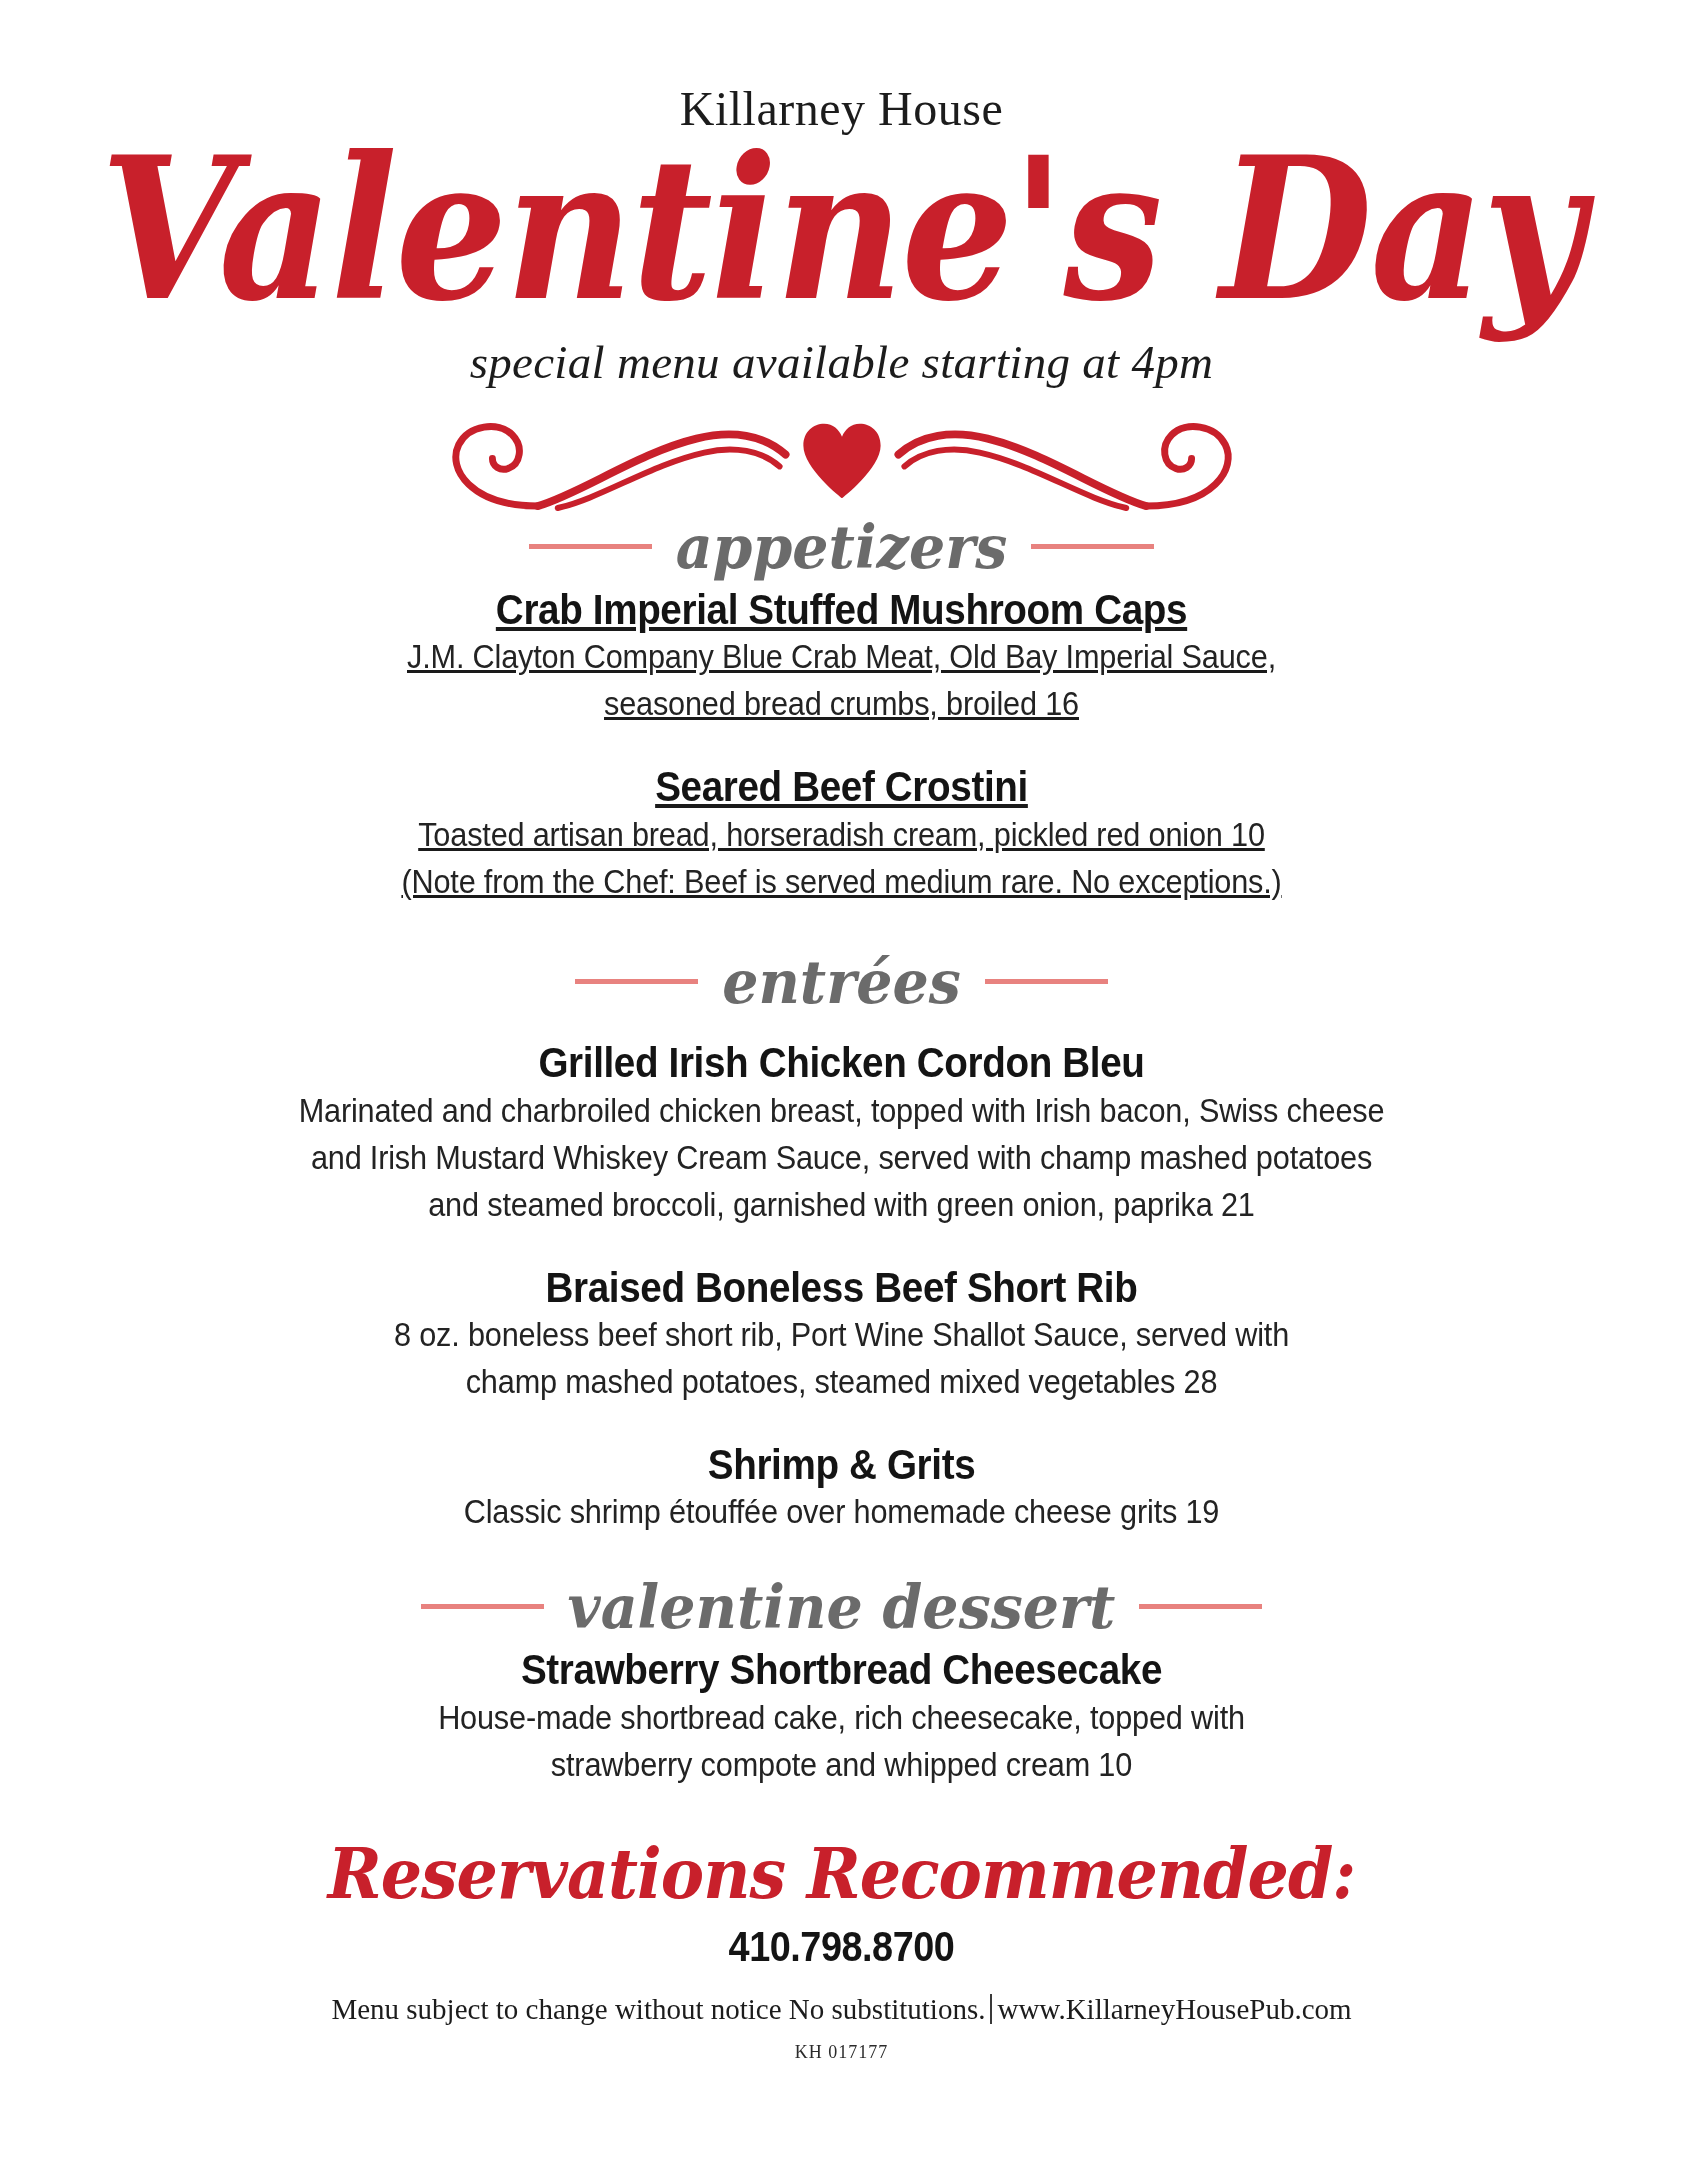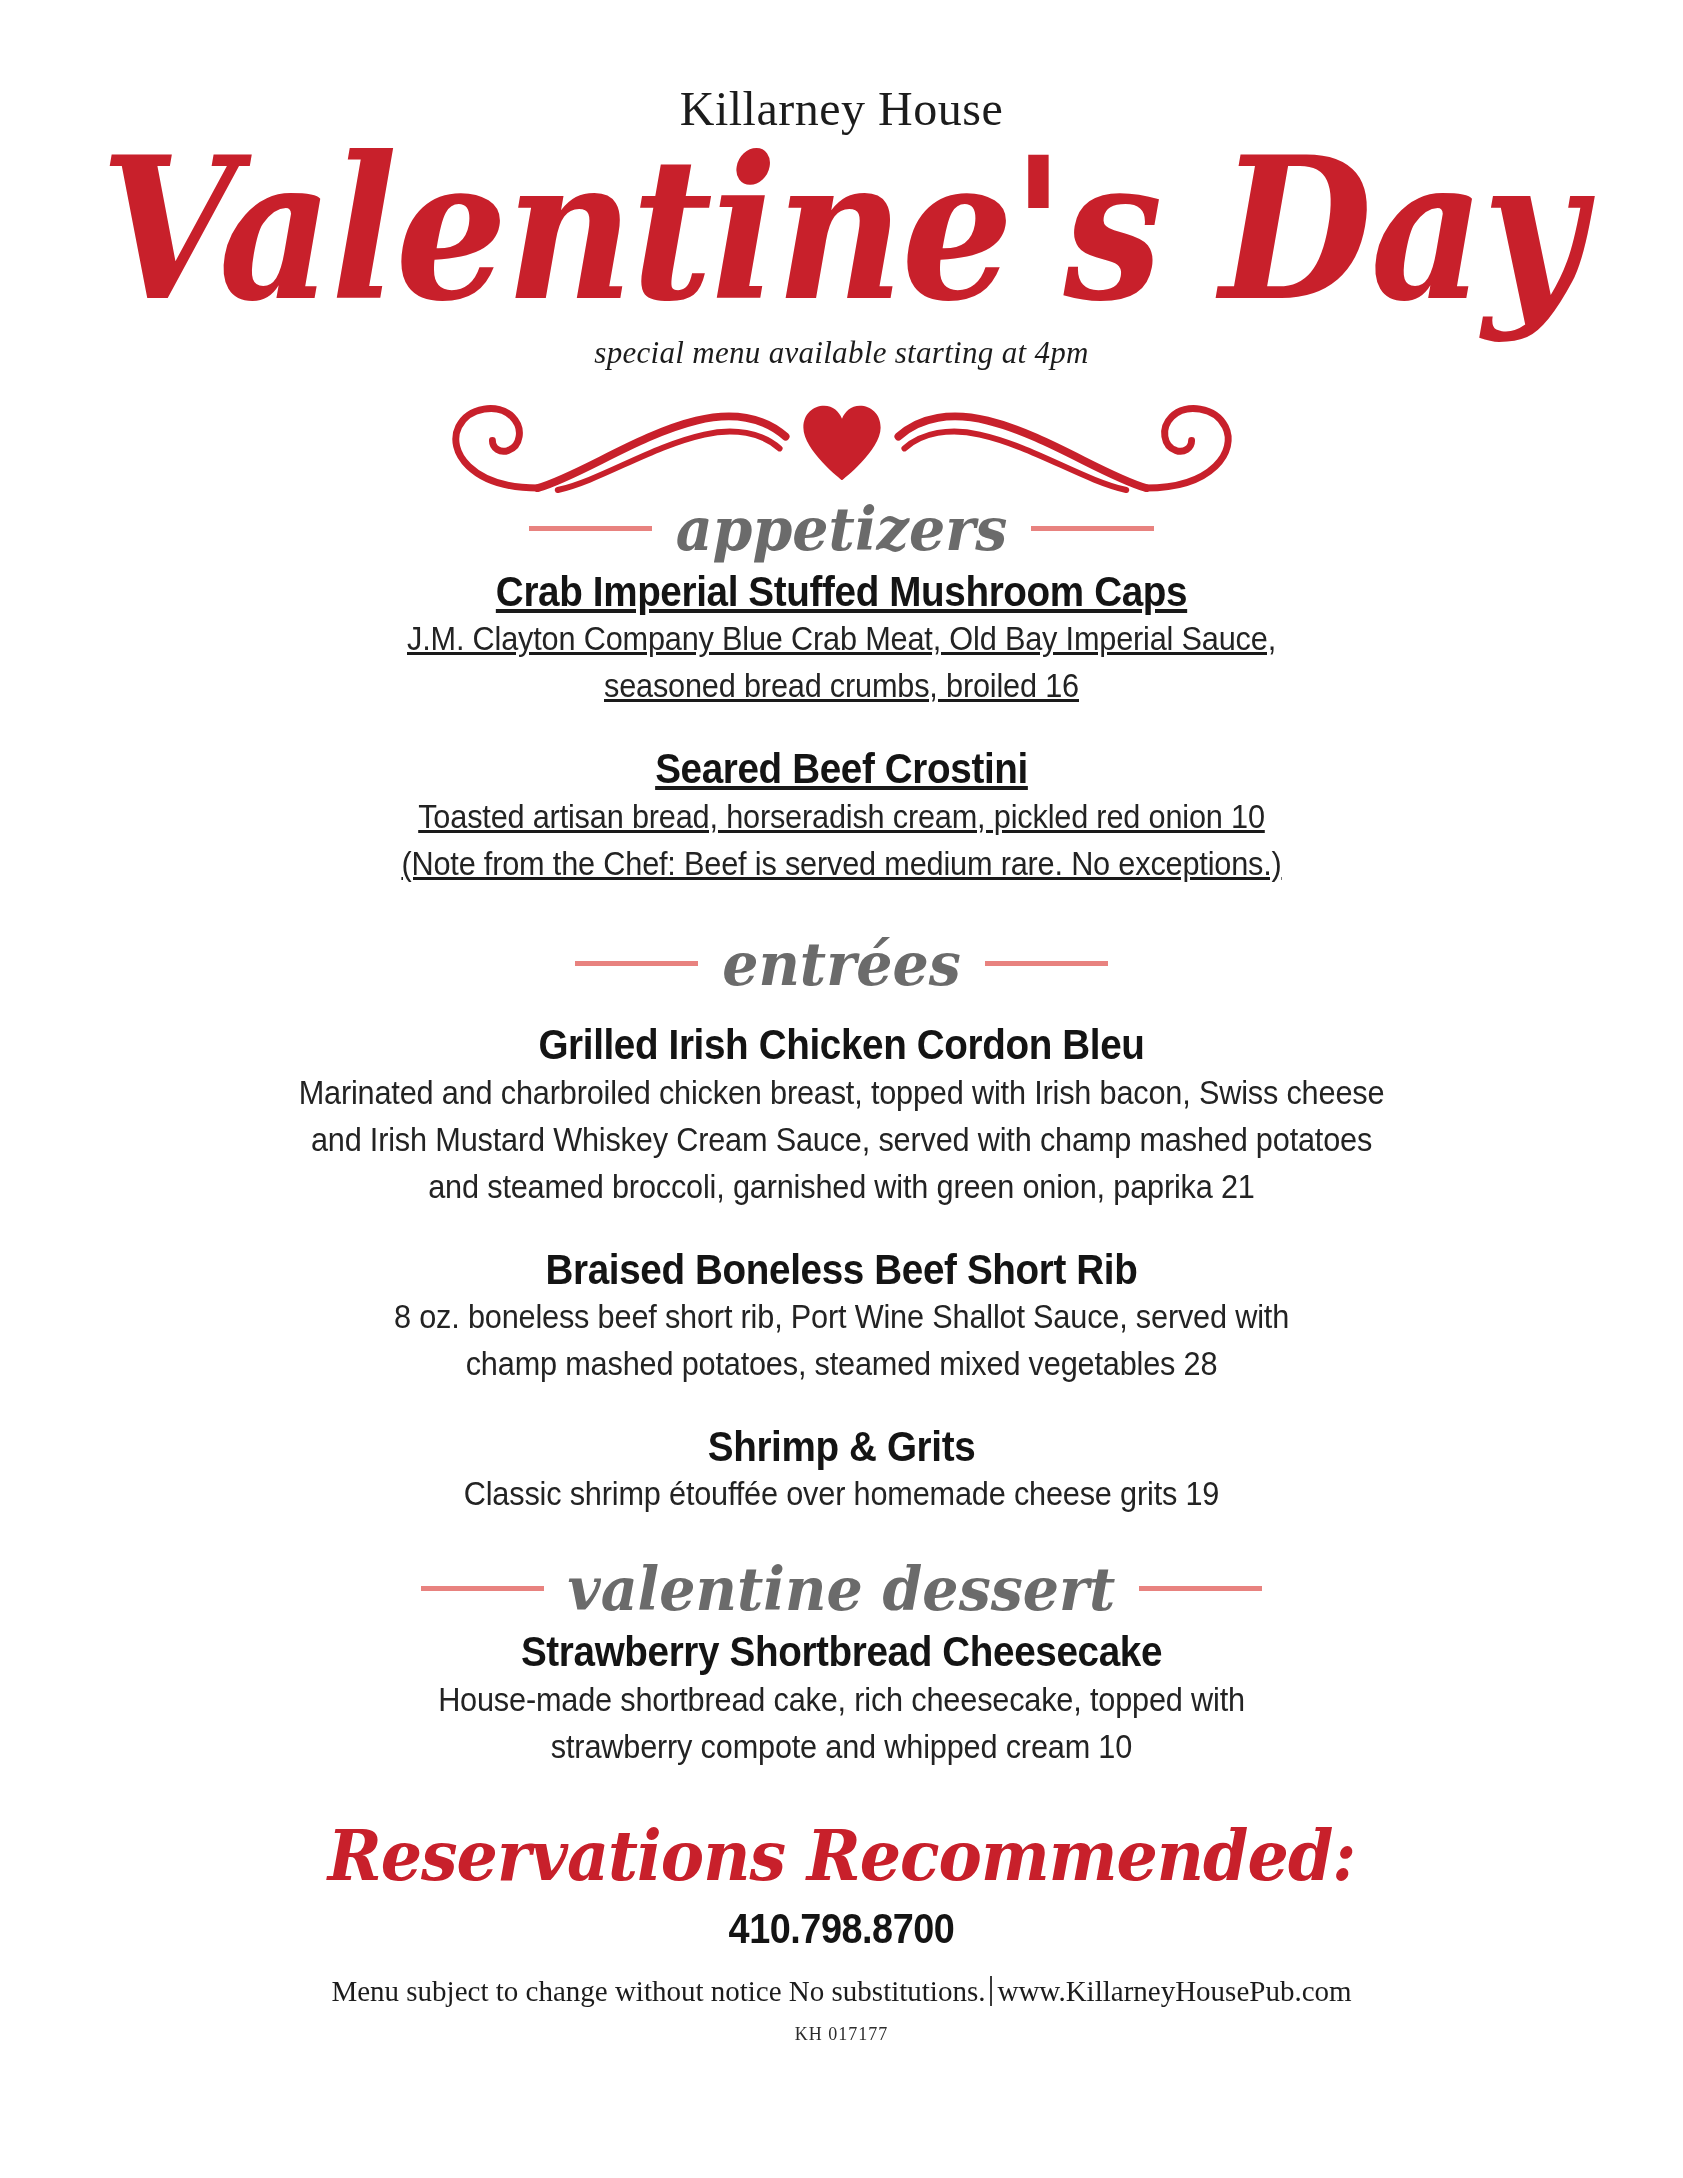--- a/index.html
+++ b/index.html
@@ -45,21 +45,21 @@
     color: #c8202b;
     line-height: 0.92;
     margin-top: 6px;
     letter-spacing: -2px;
     transform: scaleY(1.12);
     transform-origin: center top;
   }
   .subtitle {
     font-family: "Liberation Serif", "DejaVu Serif", serif;
     font-style: italic;
-    font-size: 31px;
+    font-size: 47px;
     color: #1c1c1c;
     margin-top: 34px;
     letter-spacing: 0.3px;
   }
 
   
   .ornament {
     margin: 14px auto 0 auto;
     width: 822px;
     height: 111px;

